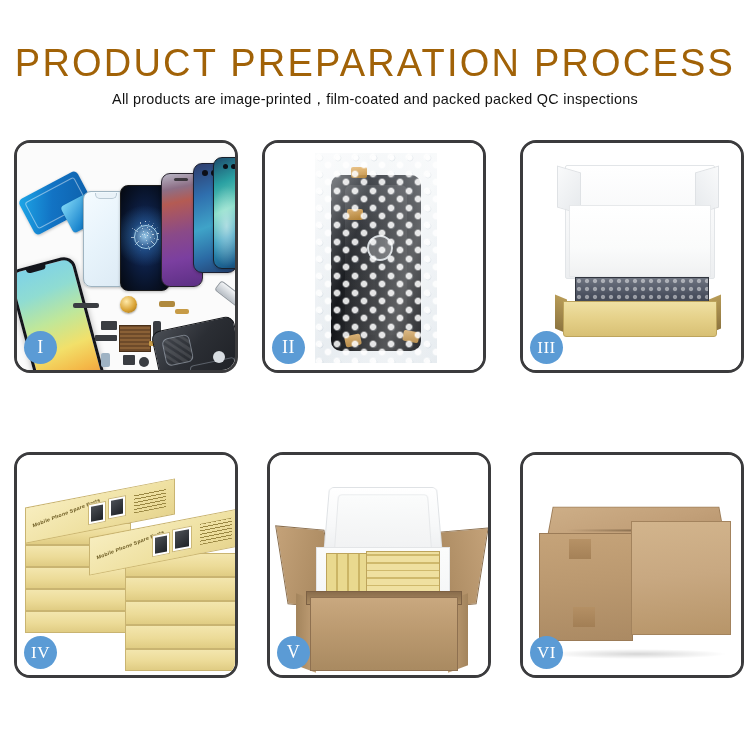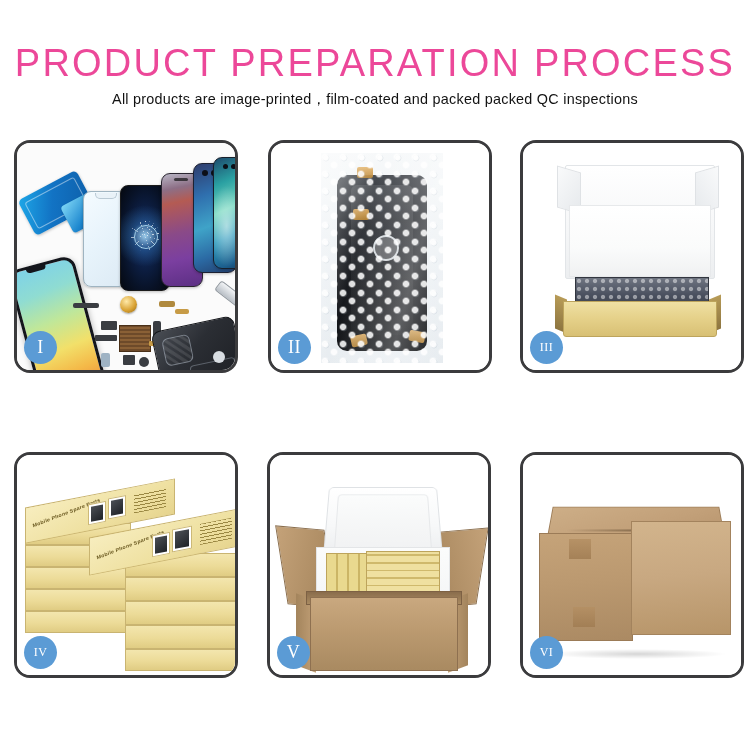--- a/index.html
+++ b/index.html
@@ -27,21 +27,21 @@
   }
   #page-title {
     position: absolute;
     left: 0;
     top: 41px;
     width: 750px;
     font-size: 38px;
     line-height: 44px;
     letter-spacing: 2.2px;
     font-weight: 400;
-    color: #ec4899;
+    color: #a16207;
     white-space: nowrap;
   }
   #page-subtitle {
     position: absolute;
     left: 0;
     top: 90px;
     width: 750px;
     font-size: 14.4px;
     line-height: 18px;
     letter-spacing: 0.25px;
@@ -72,21 +72,21 @@
     color: #ffffff;
     font-family: "Liberation Serif", serif;
     font-size: 18px;
     line-height: 33px;
     text-align: center;
     left: 7px;
     bottom: 6px;
     z-index: 40;
     letter-spacing: 0.5px;
   }
-  .badge.small { font-size: 12px; }
+  .badge.small { font-size: 17px; }
 
   
   .ph {
     position: absolute;
     border-radius: 7px;
     box-shadow: 0 1px 3px rgba(0,0,0,.25);
   }
   
   #p1-film {
     left: 6px; top: 40px; width: 66px; height: 40px;
@@ -525,21 +525,21 @@
     <div class="sp" style="left:122px; top:214px; width:10px; height:10px; border-radius:50%;"></div>
     <div class="sp" style="left:84px; top:210px; width:9px; height:14px; background:#9fb3c4; border-radius:2px;"></div>
     <div class="sp" style="left:132px; top:198px; width:18px; height:5px; background:#c79b46;"></div>
     <div id="p1-housing"></div>
     <div id="p1-tool"></div>
     <div class="sp" style="left:196px; top:208px; width:12px; height:12px; border-radius:50%; background:#d8dde2;"></div>
   </div>
   <div class="badge">I</div>
 </div>
 
-<div class="panel" id="panel-2" style="left:268px; top:140px; width:224px; height:233px;">
+<div class="panel" id="panel-2" style="left:262px; top:140px; width:224px; height:233px;">
   <div class="stage" style="background:#ffffff;">
     <div id="p2-bag">
       <div id="p2-inner">
         <div id="p2-flex"></div>
         <div id="p2-coil"></div>
       </div>
       <div class="p2-tape" id="p2-tape1"></div>
       <div class="p2-tape" id="p2-tape2"></div>
       <div class="p2-tape" id="p2-tape3"></div>
       <div class="p2-tape" id="p2-tape4"></div>

